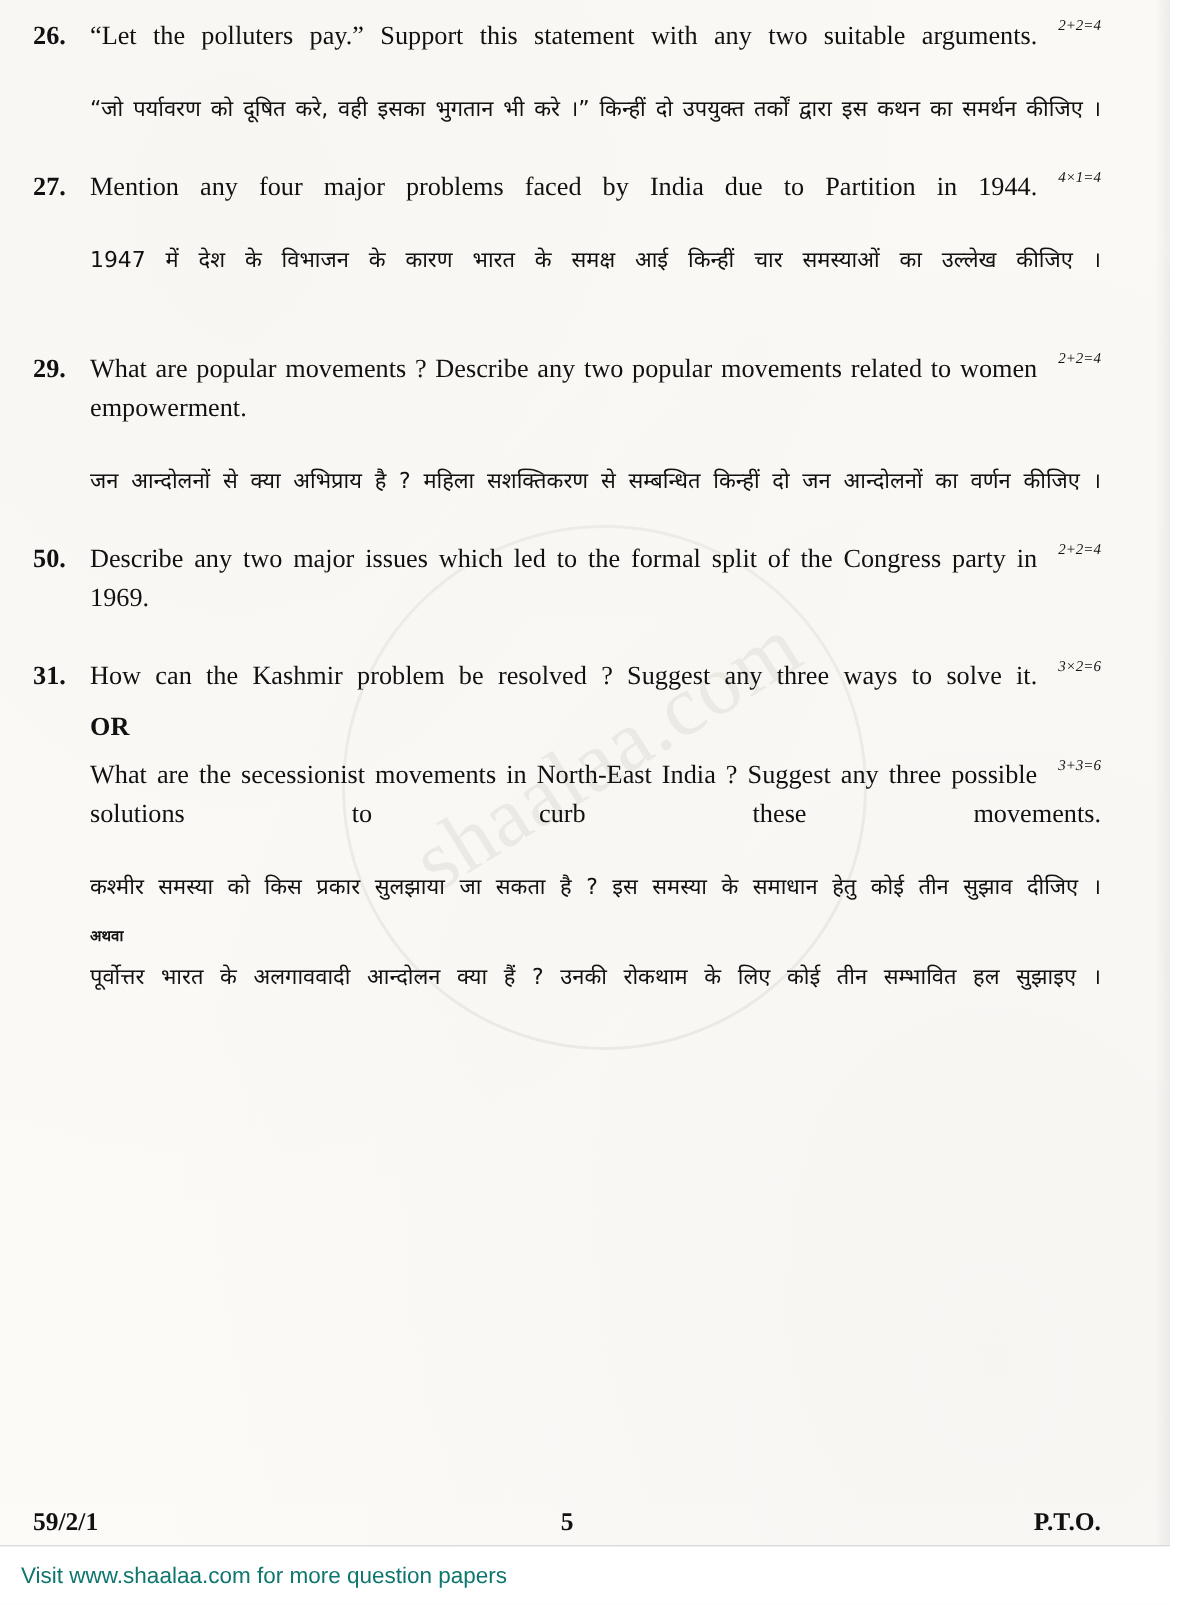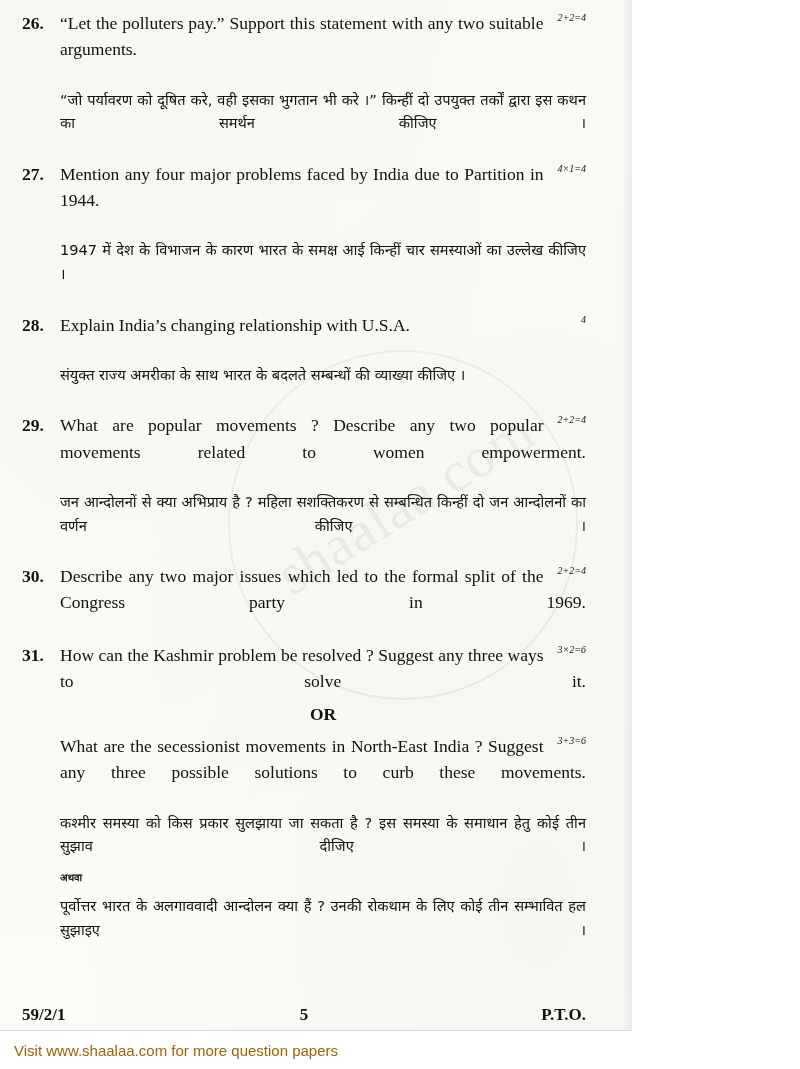--- a/index.html
+++ b/index.html
@@ -9,21 +9,21 @@
   body {
     width: 800px;
     height: 1069px;
     background: #ffffff;
     font-family: "Liberation Serif", serif;
     color: #111;
     overflow: hidden;
   }
   .page {
     position: relative;
-    width: 632px;
+    width: 780px;
     height: 1069px;
     background: #fbfaf7;
     box-sizing: border-box;
     padding: 10px 46px 0 22px;
     overflow: hidden;
   }
   
   .paper-tint {
     position: absolute;
     inset: 0;
@@ -114,21 +114,20 @@
     float: right;
     font-style: italic;
     font-size: 10px;
     font-family: "Liberation Serif", serif;
     margin-left: 14px;
     white-space: nowrap;
   }
   .gap-lg { height: 20px; }
 
   .or-line {
-    text-align: center;
     font-size: 17.5px;
     font-weight: bold;
     font-family: "Liberation Serif", serif;
     margin: 10px 0 8px 0;
   }
   .athava-line {
     font-size: 10px;
     font-weight: bold;
     font-family: Liberation Serif, serif;
     margin: 12px 0 10px 0;
@@ -159,21 +158,21 @@
     right: 0;
     bottom: 0;
     height: 38px;
     background: #ffffff;
     border-top: 1px solid #dcdcdc;
     display: flex;
     align-items: center;
     padding-left: 14px;
     font-family: "Liberation Sans", sans-serif;
     font-size: 15px;
-    color: #a16207;
+    color: #0f766e;
     z-index: 6;
   }
   .edge-shadow {
     position: absolute;
     top: 0; bottom: 38px; right: 0;
     width: 10px;
     background: linear-gradient(90deg, rgba(0,0,0,0), rgba(0,0,0,0.05));
     z-index: 5;
     pointer-events: none;
   }
@@ -213,52 +212,40 @@
           <span>Mention any four major problems faced by India due to Partition in 1944.</span>
         </div>
         <div class="hi-wrap">
           <div class="line-hi spread">1947 में देश के विभाजन के कारण भारत के समक्ष आई किन्हीं चार समस्याओं का उल्लेख कीजिए ।</div>
         </div>
       </div>
     </div>
 
     <div class="gap-lg"></div>
 
-    <div class="qblock">
-      <div class="qnum">28.</div>
-      <div class="qbody">
-        <div class="line-en">
-          <span class="marks">4</span>
-          <span>Explain India’s changing relationship with U.S.A.</span>
-        </div>
-        <div class="hi-wrap">
-          <div class="line-hi">संयुक्त राज्य अमरीका के साथ भारत के बदलते सम्बन्धों की व्याख्या कीजिए ।</div>
-        </div>
-      </div>
-    </div>
 
     <div class="gap-lg"></div>
 
     <div class="qblock">
       <div class="qnum">29.</div>
       <div class="qbody">
         <div class="line-en spread">
           <span class="marks">2+2=4</span>
           <span>What are popular movements ? Describe any two popular movements related to women empowerment.</span>
         </div>
         <div class="hi-wrap">
           <div class="line-hi spread">जन आन्दोलनों से क्या अभिप्राय है ? महिला सशक्तिकरण से सम्बन्धित किन्हीं दो जन आन्दोलनों का वर्णन कीजिए ।</div>
         </div>
       </div>
     </div>
 
     <div class="gap-lg"></div>
 
     <div class="qblock">
-      <div class="qnum">30.</div>
+      <div class="qnum">50.</div>
       <div class="qbody">
         <div class="line-en spread">
           <span class="marks">2+2=4</span>
           <span>Describe any two major issues which led to the formal split of the Congress party in 1969.</span>
         </div>
       </div>
     </div>
 
     <div class="gap-lg"></div>
 

